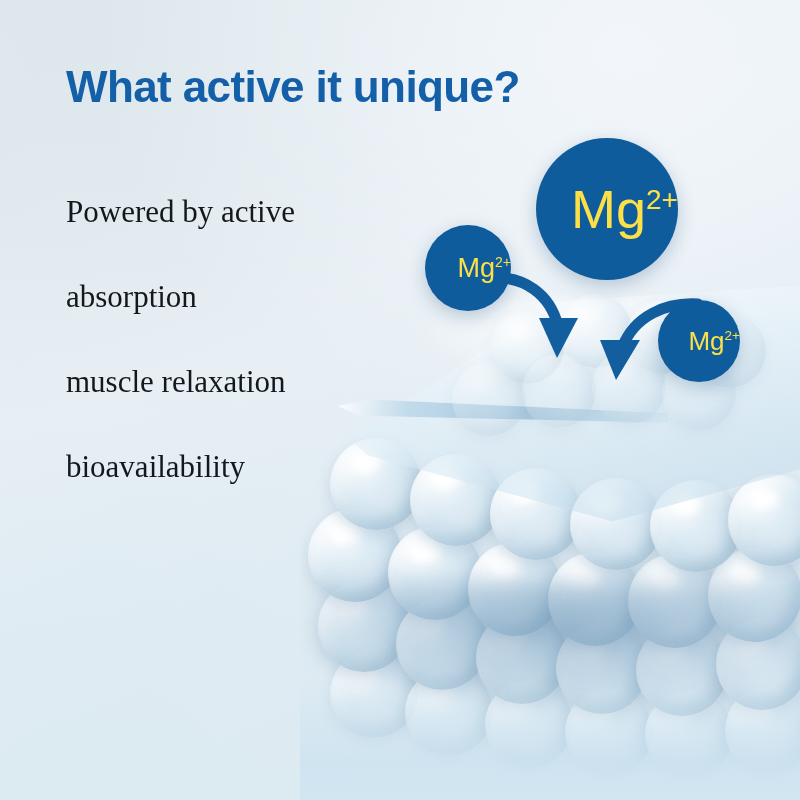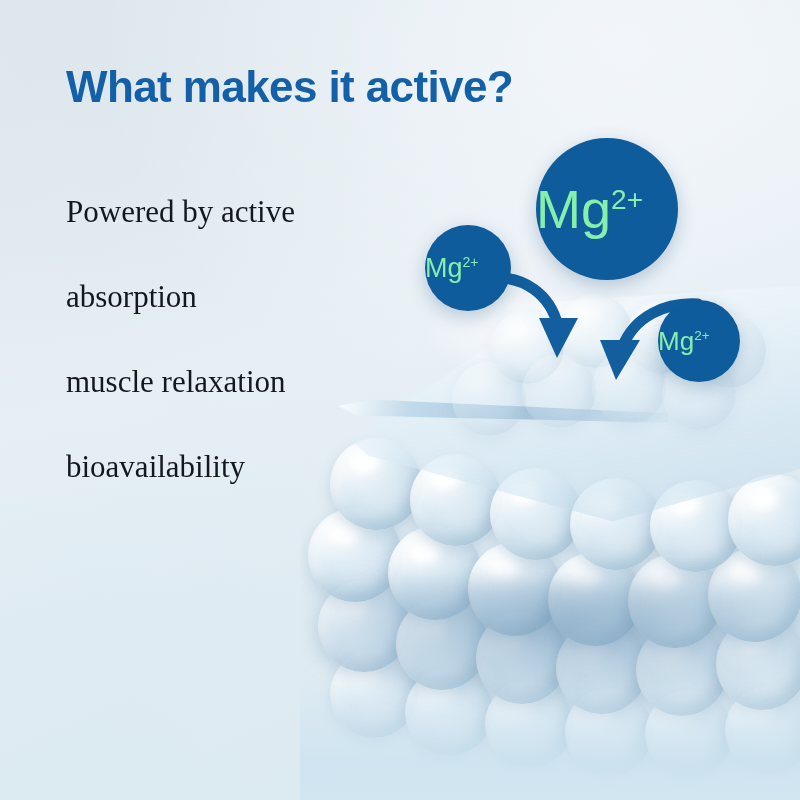--- a/index.html
+++ b/index.html
@@ -73,22 +73,22 @@
     color:#1460a8;white-space:nowrap;
   }
   #features{position:absolute;left:66px;top:193px;width:300px;}
   .feature{font-size:31px;line-height:37px;color:#14181c;margin-bottom:48px;font-family:Liberation Serif, serif;}
   .feature:last-child{margin-bottom:0;}
   .feature sup{font-size:.58em;vertical-align:super;line-height:0;}
 
   
   .ion{
     position:absolute;border-radius:50%;background:#0f5c9c;
-    display:flex;align-items:center;justify-content:flex-start;
-    color:#86efac;box-shadow:0 6px 18px rgba(20,70,120,.25);
+    display:flex;align-items:center;justify-content:flex-end;
+    color:#fde047;box-shadow:0 6px 18px rgba(20,70,120,.25);
   }
   .ion span{display:inline-block;white-space:nowrap;}
   .ion sup{font-size:.52em;vertical-align:super;line-height:0;}
   #ion-large{left:536px;top:138px;width:142px;height:142px;font-size:54px;}
   #ion-left{left:425px;top:225px;width:86px;height:86px;font-size:27px;}
   #ion-right{left:658px;top:300px;width:82px;height:82px;font-size:26px;}
 
   .arrow{position:absolute;}
 </style>
 </head>
@@ -163,21 +163,21 @@
   </div>
 
   <div class="ion" id="ion-left">
     <span><span>Mg</span><sup>2+</sup></span>
   </div>
 
   <div class="ion" id="ion-right">
     <span><span>Mg</span><sup>2+</sup></span>
   </div>
 
-  <div id="title">What makes it active?</div>
+  <div id="title">What active it unique?</div>
 
   <div id="features">
 
     <div class="feature">
       <div>Powered by active</div>
     </div>
 
     <div class="feature">
       <div>absorption</div>
     </div>

